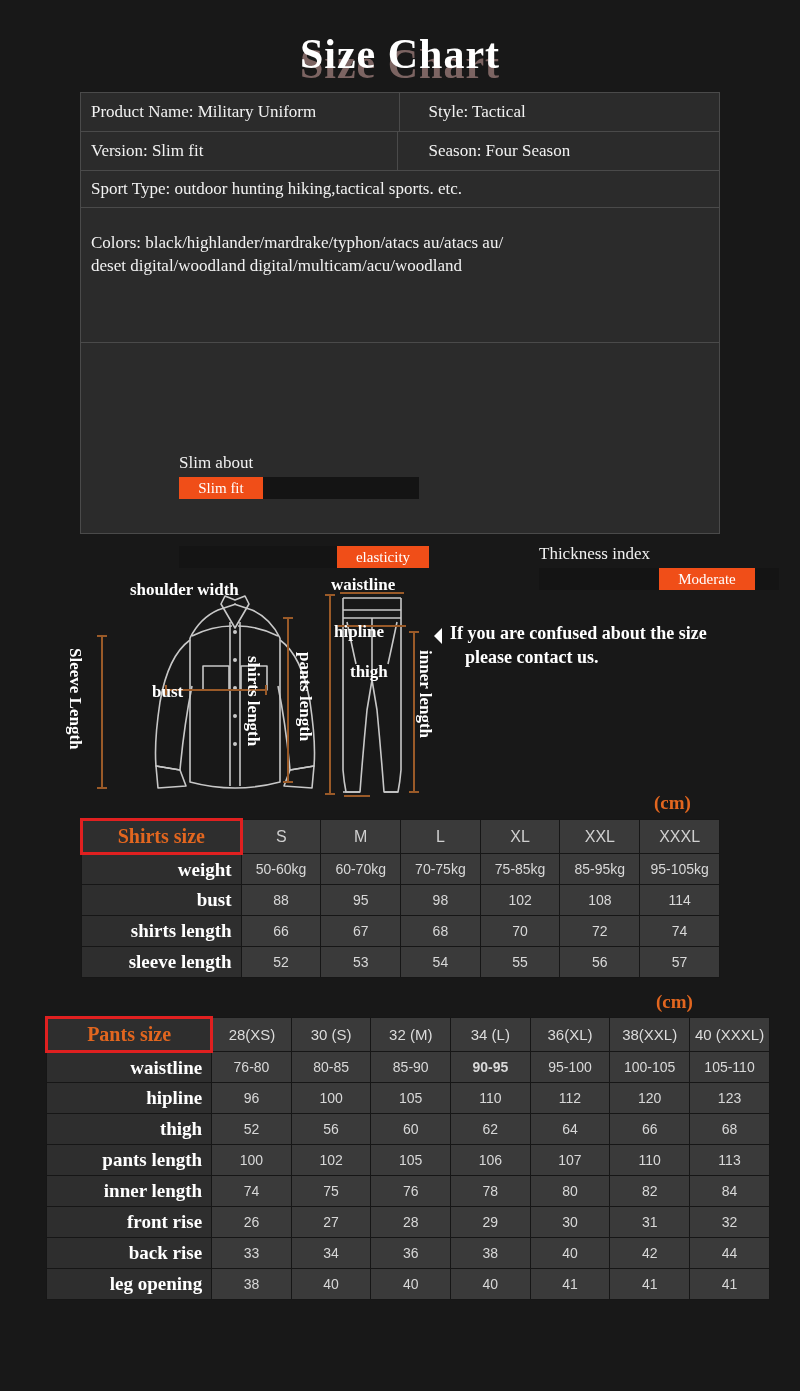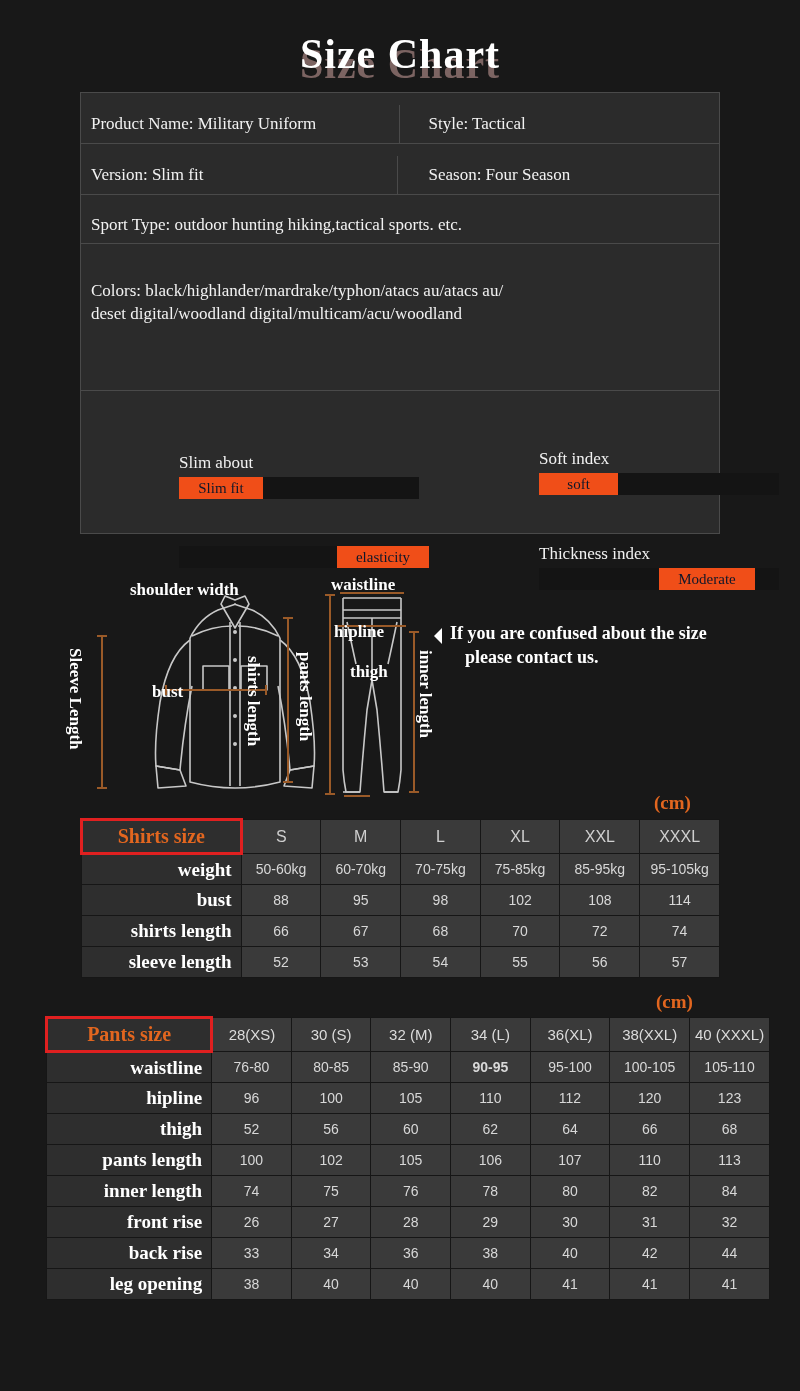--- a/index.html
+++ b/index.html
@@ -25,21 +25,21 @@
     position: absolute; left: 0; top: 2px; width: 100%;
     font-size: 42px; font-weight: bold; color: #ffffff;
     letter-spacing: 1px; font-family: "Liberation Serif", serif;
   }
 
   
   .info-panel {
     position: absolute; left: 80px; top: 92px; width: 640px; height: 442px;
     border: 1px solid #4a4a4a; background: #2b2b2b;
   }
-  .info-row { display: flex; border-bottom: 1px solid #4a4a4a; margin-top: 12px; }
+  .info-row { display: flex; border-bottom: 1px solid #4a4a4a; }
   .info-cell {
     padding: 6px 10px; color: #f2f2f2; font-size: 17px;
     line-height: 1.35; background: #2b2b2b;
   }
   .ic-left  { width: 320px; border-right: 1px solid #4a4a4a; height: 38px; display: flex; align-items: center; }
   .ic-right { width: 319px; height: 38px; display: flex; align-items: center; padding-left: 28px; }
   .ic-left2 { width: 318px; border-right: 1px solid #4a4a4a; height: 38px; display: flex; align-items: center; }
   .ic-right2{ width: 321px; height: 38px; display: flex; align-items: center; padding-left: 30px; }
   .ic-full  { width: 639px; height: 36px; display: flex; align-items: center; }
   .ic-colors{ width: 639px; height: 134px; display: block; padding-top: 24px; padding-left: 10px; }
@@ -47,21 +47,21 @@
 
   
   .index-area { position: absolute; left: 80px; top: 434px; width: 640px; height: 100px; }
   .idx-block { position: absolute; }
   .idx-label { color: #f2f2f2; font-size: 17px; margin-bottom: 4px; }
   .idx-track {
     position: relative; height: 22px; background: #141414; width: 240px;
   }
   .idx-fill {
     position: absolute; top: 0; height: 22px; background: #f04e18;
-    color: #0f172a; font-size: 15px; text-align: center; line-height: 22px;
+    color: #ffffff; font-size: 15px; text-align: center; line-height: 22px;
     white-space: nowrap;
   }
 
   
   .diagram { position: absolute; left: 40px; top: 560px; width: 760px; height: 240px; }
   .dg-text {
     position: absolute; color: #ffffff; font-weight: bold; font-size: 17px;
     line-height: 1.45; font-family: "Liberation Serif", serif;
   }
 
@@ -127,26 +127,20 @@
 
     <div class="index-area">
 
       <div class="idx-block" style="left:18px; top:-74px;">
         <div class="idx-label">Slim about</div>
         <div class="idx-track">
           <div class="idx-fill" id="fill0" style="left: 0%; width: 35%;">Slim fit</div>
         </div>
       </div>
 
-      <div class="idx-block" style="left:378px; top:-78px;">
-        <div class="idx-label">Soft index</div>
-        <div class="idx-track">
-          <div class="idx-fill" id="fill1" style="left: 0%; width: 33%;">soft</div>
-        </div>
-      </div>
 
       <div class="idx-block" style="left:18px; top:19px;">
         <div class="idx-track">
           <div class="idx-fill" id="fill2" style="left: 66%; width: 38%;">elasticity</div>
         </div>
       </div>
 
       <div class="idx-block" style="left:378px; top:17px;">
         <div class="idx-label">Thickness index</div>
         <div class="idx-track">

